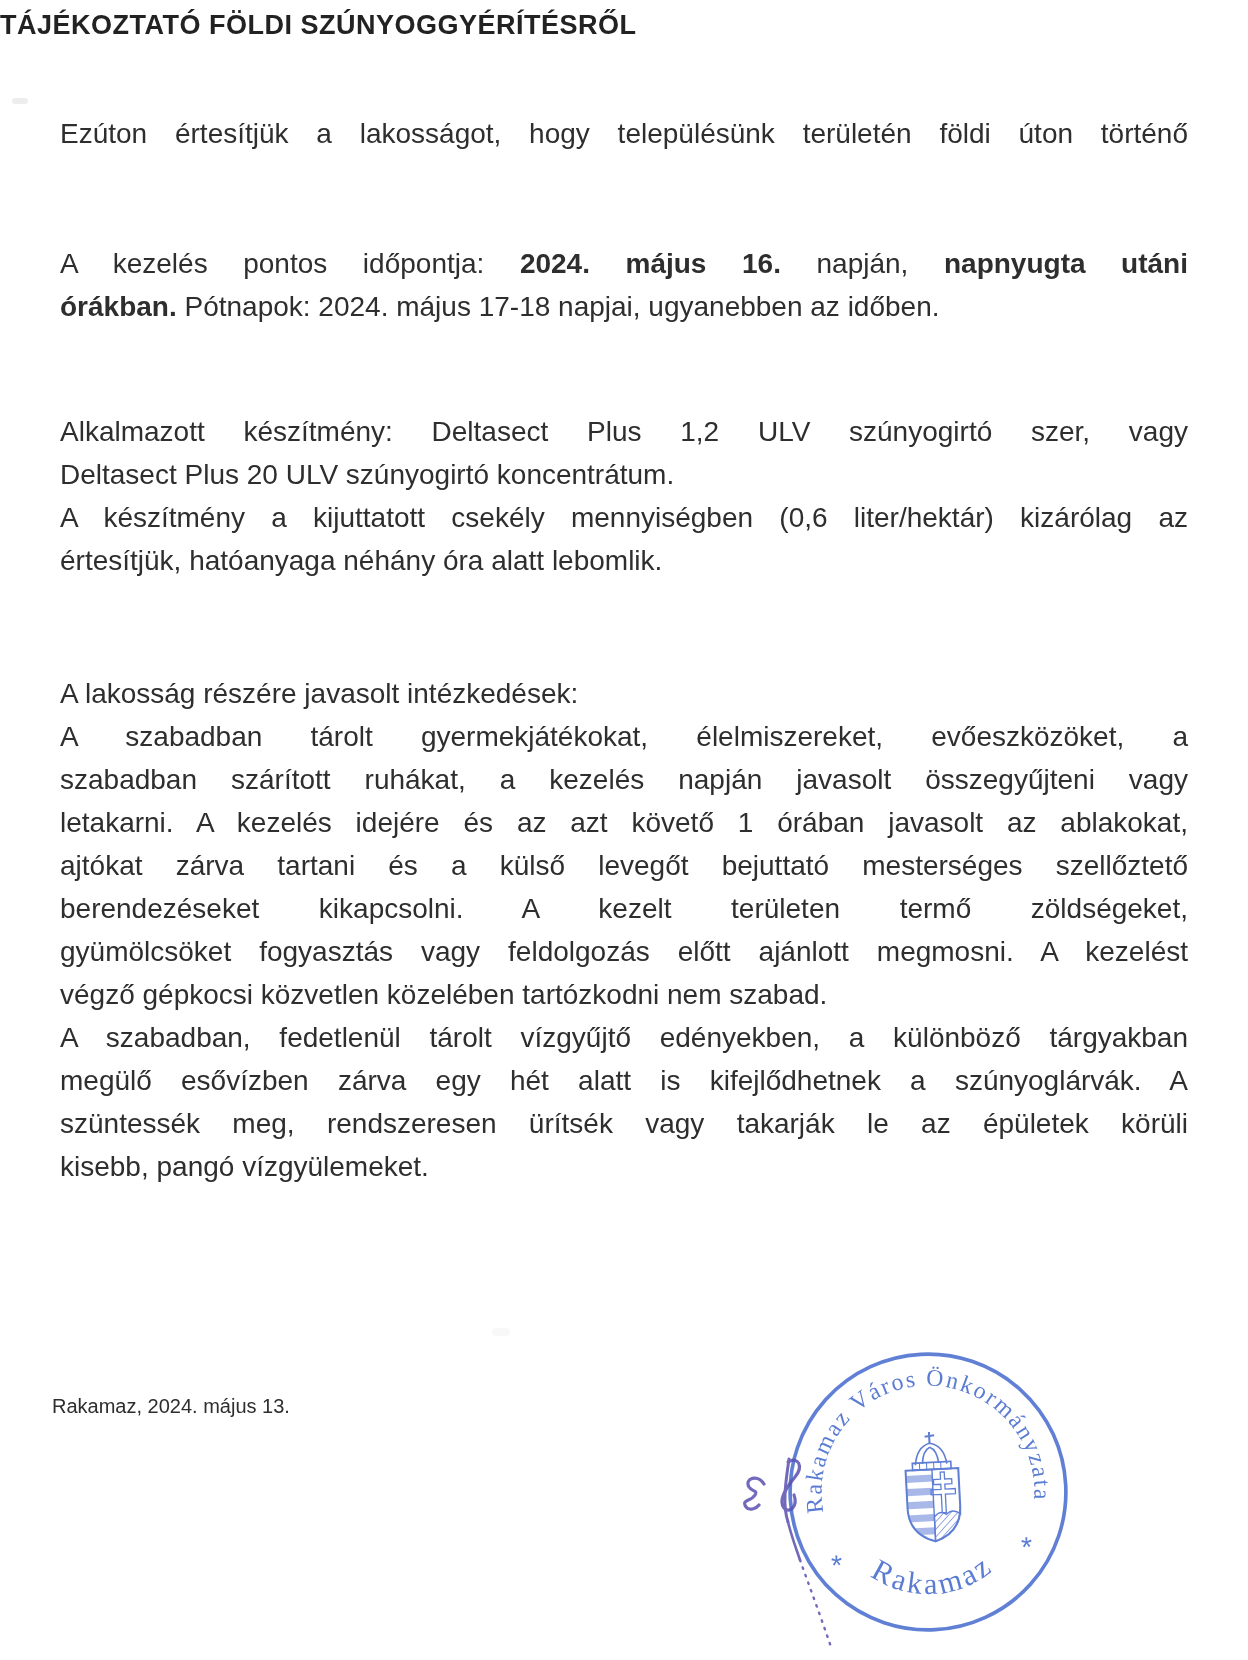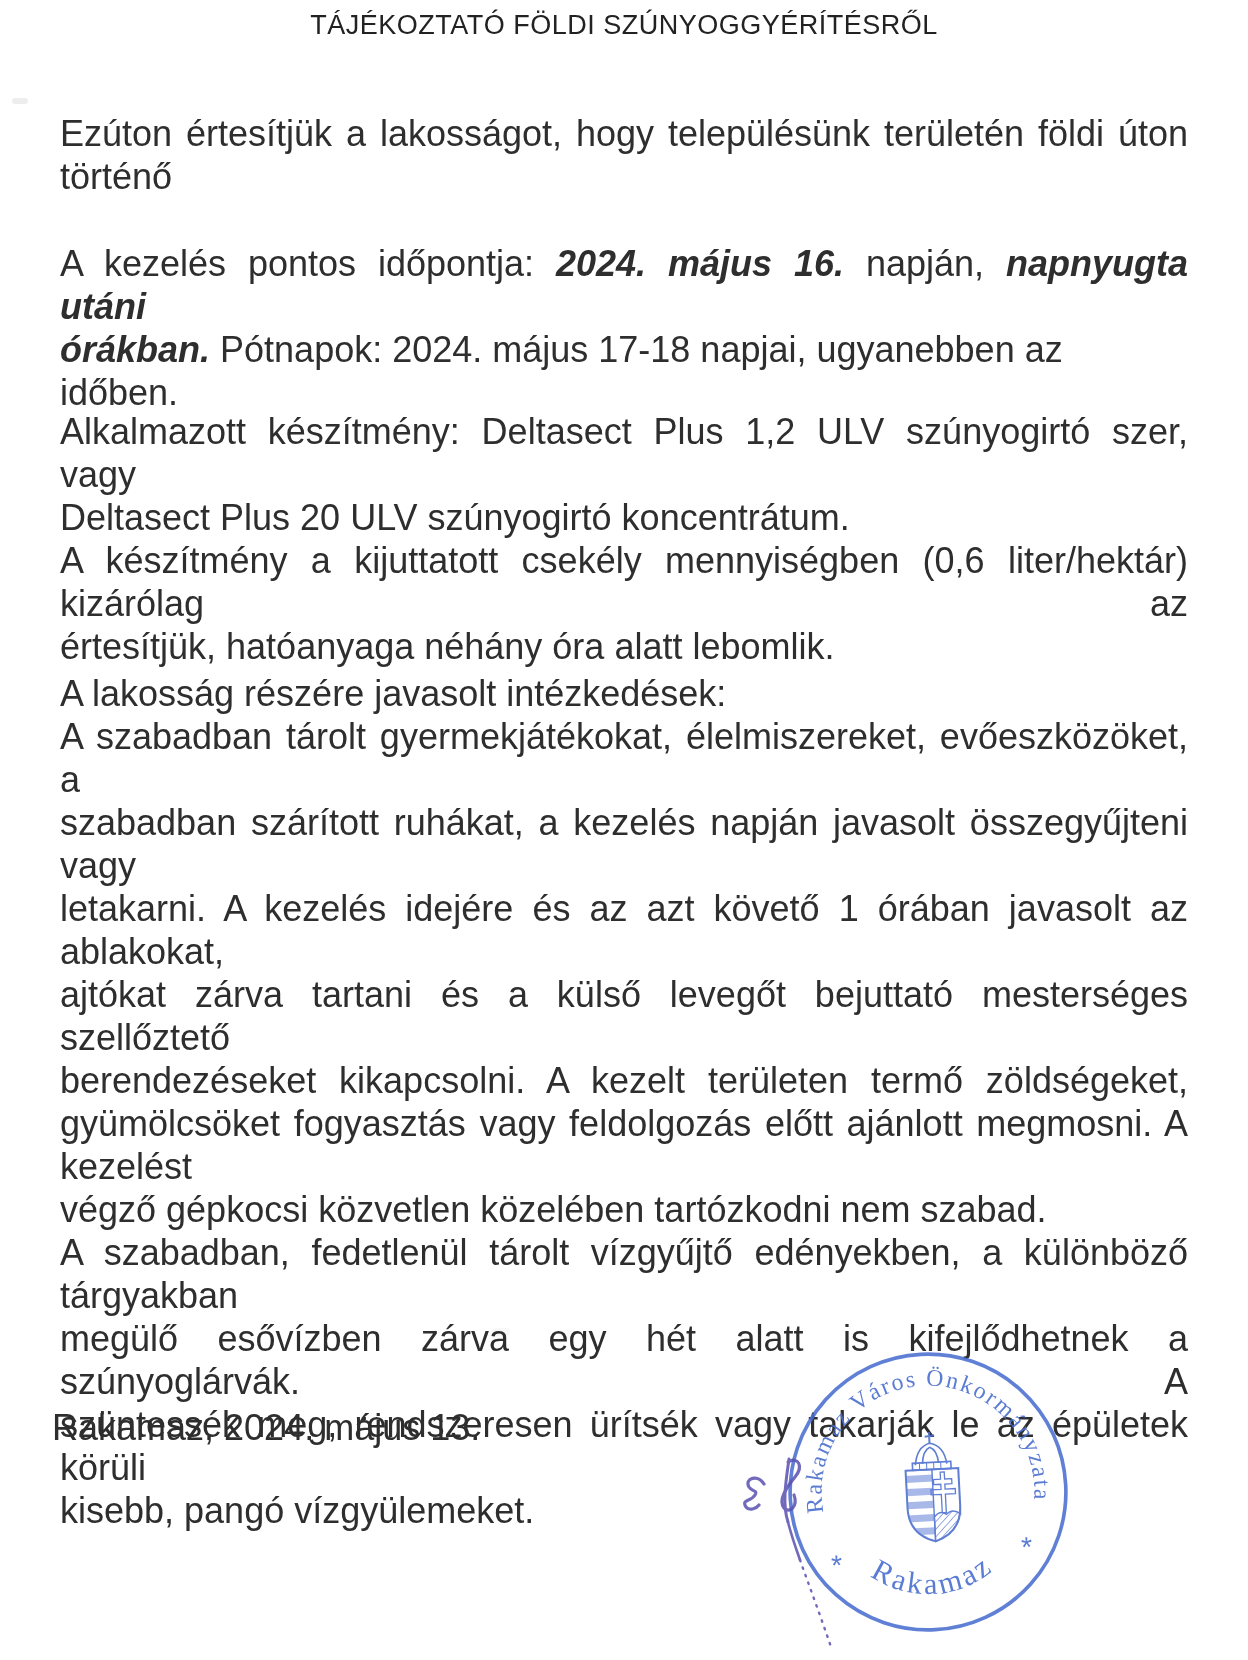--- a/index.html
+++ b/index.html
@@ -6,34 +6,34 @@
   .page{
     position:relative;
     width:1248px;height:1660px;
     background:#ffffff;
     overflow:hidden;
     font-family:"Liberation Sans","DejaVu Sans",sans-serif;
     color:#2e2e2e;
   }
   .doc-title{
     position:absolute;top:10px;left:0;width:1248px;
-    text-align:center;
-    font-size:27px;font-weight:normal;color:#222;
+    text-align:left;
+    font-size:27px;font-weight:bold;color:#222;
     letter-spacing:0.5px;
   }
   .block{
     position:absolute;left:60px;width:1128px;
-    font-size:36px;line-height:43px;
+    font-size:28px;line-height:43px;
   }
   .jline{ text-align:justify; text-align-last:justify; }
   .lline{ text-align:left; }
-  .b{ font-weight:bold;font-style:italic; }
+  .b{ font-weight:bold; }
   .dateline{
     position:absolute;left:52px;top:1395px;
-    font-size:36px;color:#2e2e2e;margin-top:12px;
+    font-size:20px;color:#2e2e2e;
   }
   .stamp{
     position:absolute;left:781px;top:1345px;width:294px;height:294px;
     transform:rotate(-3deg);
   }
   .signature{
     position:absolute;left:718px;top:1448px;width:145px;height:212px;
   }
   .smudge1{position:absolute;left:12px;top:98px;width:16px;height:6px;background:#9a9a9a;opacity:.18;border-radius:3px;}
   .smudge2{position:absolute;left:492px;top:1328px;width:18px;height:8px;background:#aaaaaa;opacity:.08;border-radius:4px;}

